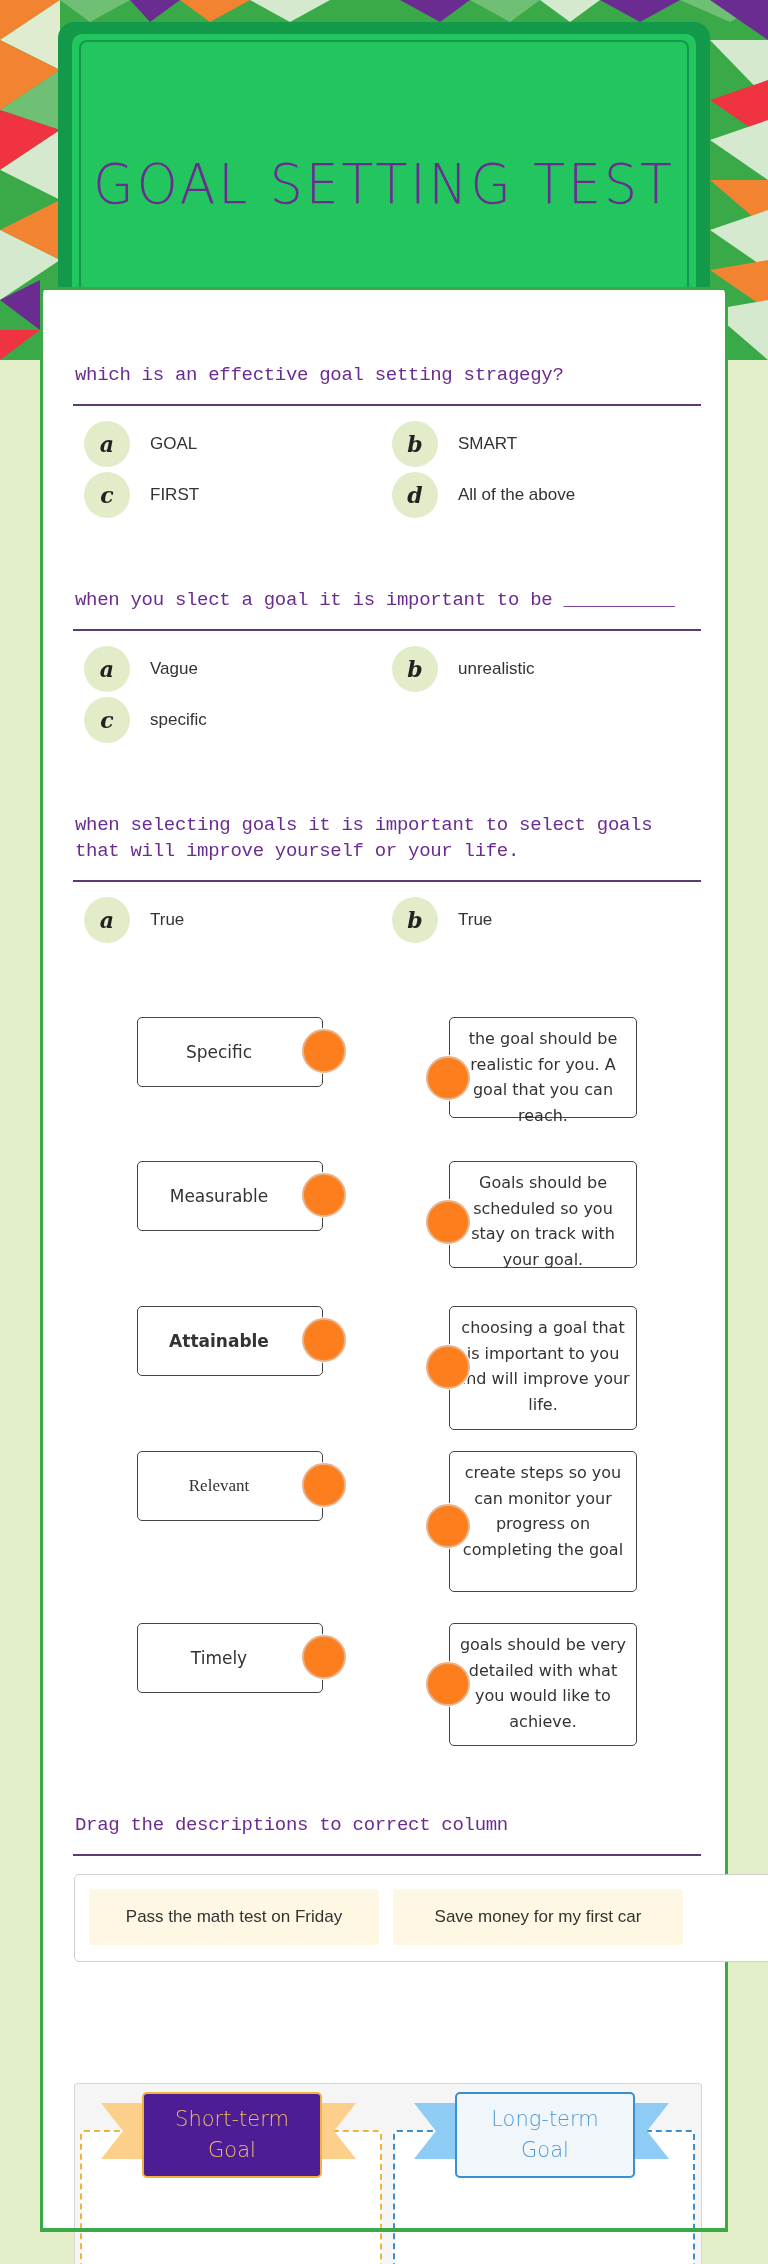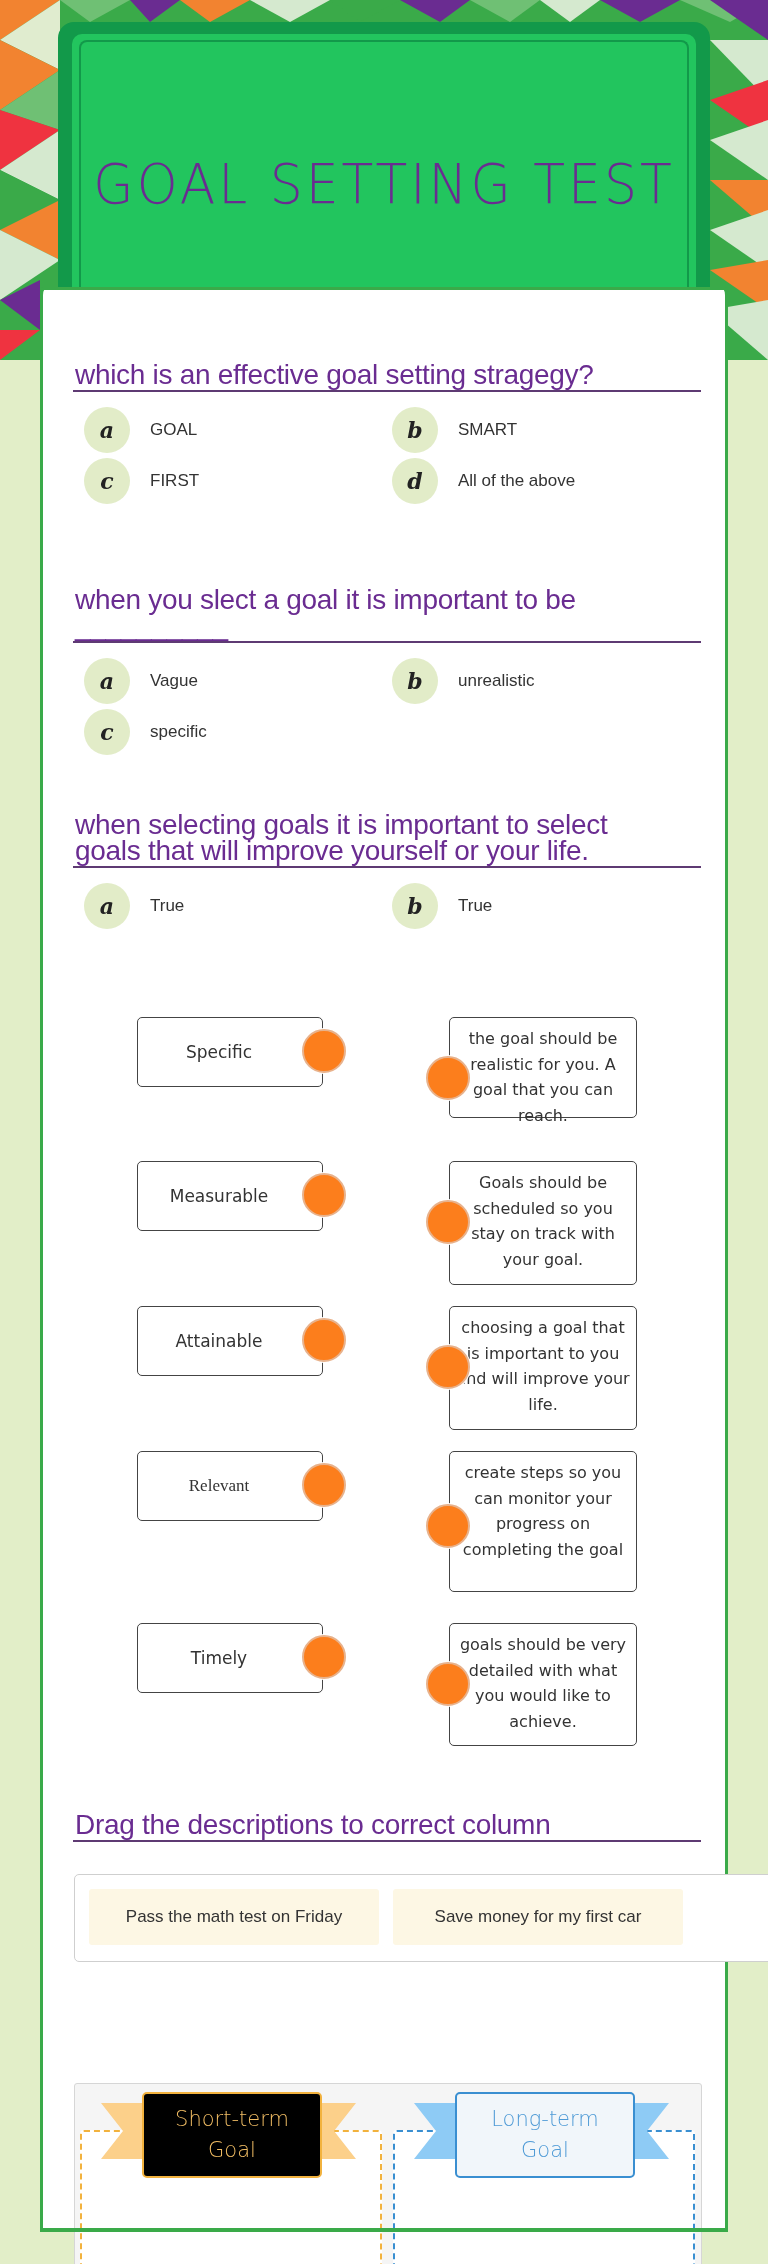--- a/index.html
+++ b/index.html
@@ -52,23 +52,23 @@
     background: #3aaa49; border-radius: 8px 8px 0 0;
   }
   .main-card-bottom {
     position: absolute; left: 40px; top: 2228px; width: 688px; height: 4px;
     background: #3aaa49;
   }
 
   
   .question { position: absolute; left: 30px; width: 628px; }
   .q-title {
-    font-family: Liberation Sans, sans-serif;
-    font-size: 28px; font-weight: 300; color: #6a2c91;
-    line-height: 26px; padding-bottom: 2px; padding-left: 2px;
+    font-family: Liberation Mono, monospace;
+    font-size: 19px; font-weight: 300; color: #6a2c91;
+    line-height: 26px; padding-bottom: 16px; padding-left: 2px;
     letter-spacing: -0.3px;
   }
   .q-rule { height: 2px; background: #5e3a73; width: 628px; }
   .options { position: relative; margin-top: 14px; height: 110px; }
   .option {
     position: absolute; width: 300px; height: 48px;
     display: flex; align-items: center; cursor: pointer;
   }
   .opt-letter {
     width: 46px; height: 46px; border-radius: 50%;
@@ -133,21 +133,21 @@
   .drop-col.long  { left: 318px; border: 2px dashed #3a8fd1; }
   .ribbon-tail {
     position: absolute; top: 19px; width: 46px; height: 56px;
   }
   .banner {
     position: absolute; top: 8px; width: 180px; height: 86px;
     border-radius: 5px; border: 2.5px solid;
     display: flex; flex-direction: column; align-items: center; justify-content: center;
     font-family: "DejaVu Sans", sans-serif; font-size: 21px; font-weight: 300; line-height: 31px;
   }
-  .banner.short { left: 67px; background: #000000; border-color: #f2b23e; color: #f1bd64; }
+  .banner.short { left: 67px; background: #4c1d95; border-color: #f2b23e; color: #f1bd64; }
   .banner.long  { left: 380px; background: #f1f6fa; border-color: #3a8fd1; color: #4e9ad6; }
 </style>
 </head>
 <body>
 
 <div class="bg-pattern">
   <svg width="768" height="360" viewBox="0 0 768 360">
     <polygon points="0,0 60,0 0,40" fill="#f28330"></polygon>
     <polygon points="0,40 60,0 60,70" fill="#e0eccf"></polygon>
     <polygon points="0,40 60,70 0,110" fill="#f28330"></polygon>
@@ -253,26 +253,26 @@
     </div>
     <div class="match-def" style="top: 730px; height: 101px;">
       <span>the goal should be realistic for you. A goal that you can reach.</span>
       <span class="dot" style="top: 38px;"></span>
     </div>
 
     <div class="match-term" style="top: 874px;">
       <span class="label">Measurable</span>
       <span class="dot"></span>
     </div>
-    <div class="match-def" style="top: 874px; height: 124px;">
+    <div class="match-def" style="top: 874px; height: 107px;">
       <span>Goals should be scheduled so you stay on track with your goal.</span>
       <span class="dot" style="top: 38px;"></span>
     </div>
 
-    <div class="match-term" style="top: 1019px;">
+    <div class="match-term" style="top: 1019px; font-weight: bold;">
       <span class="label">Attainable</span>
       <span class="dot"></span>
     </div>
     <div class="match-def" style="top: 1019px; height: 124px;">
       <span>choosing a goal that is important to you and will improve your life.</span>
       <span class="dot" style="top: 38px;"></span>
     </div>
 
     <div class="match-term" style="top: 1164px; font-family: Liberation Serif, serif;">
       <span class="label">Relevant</span>

